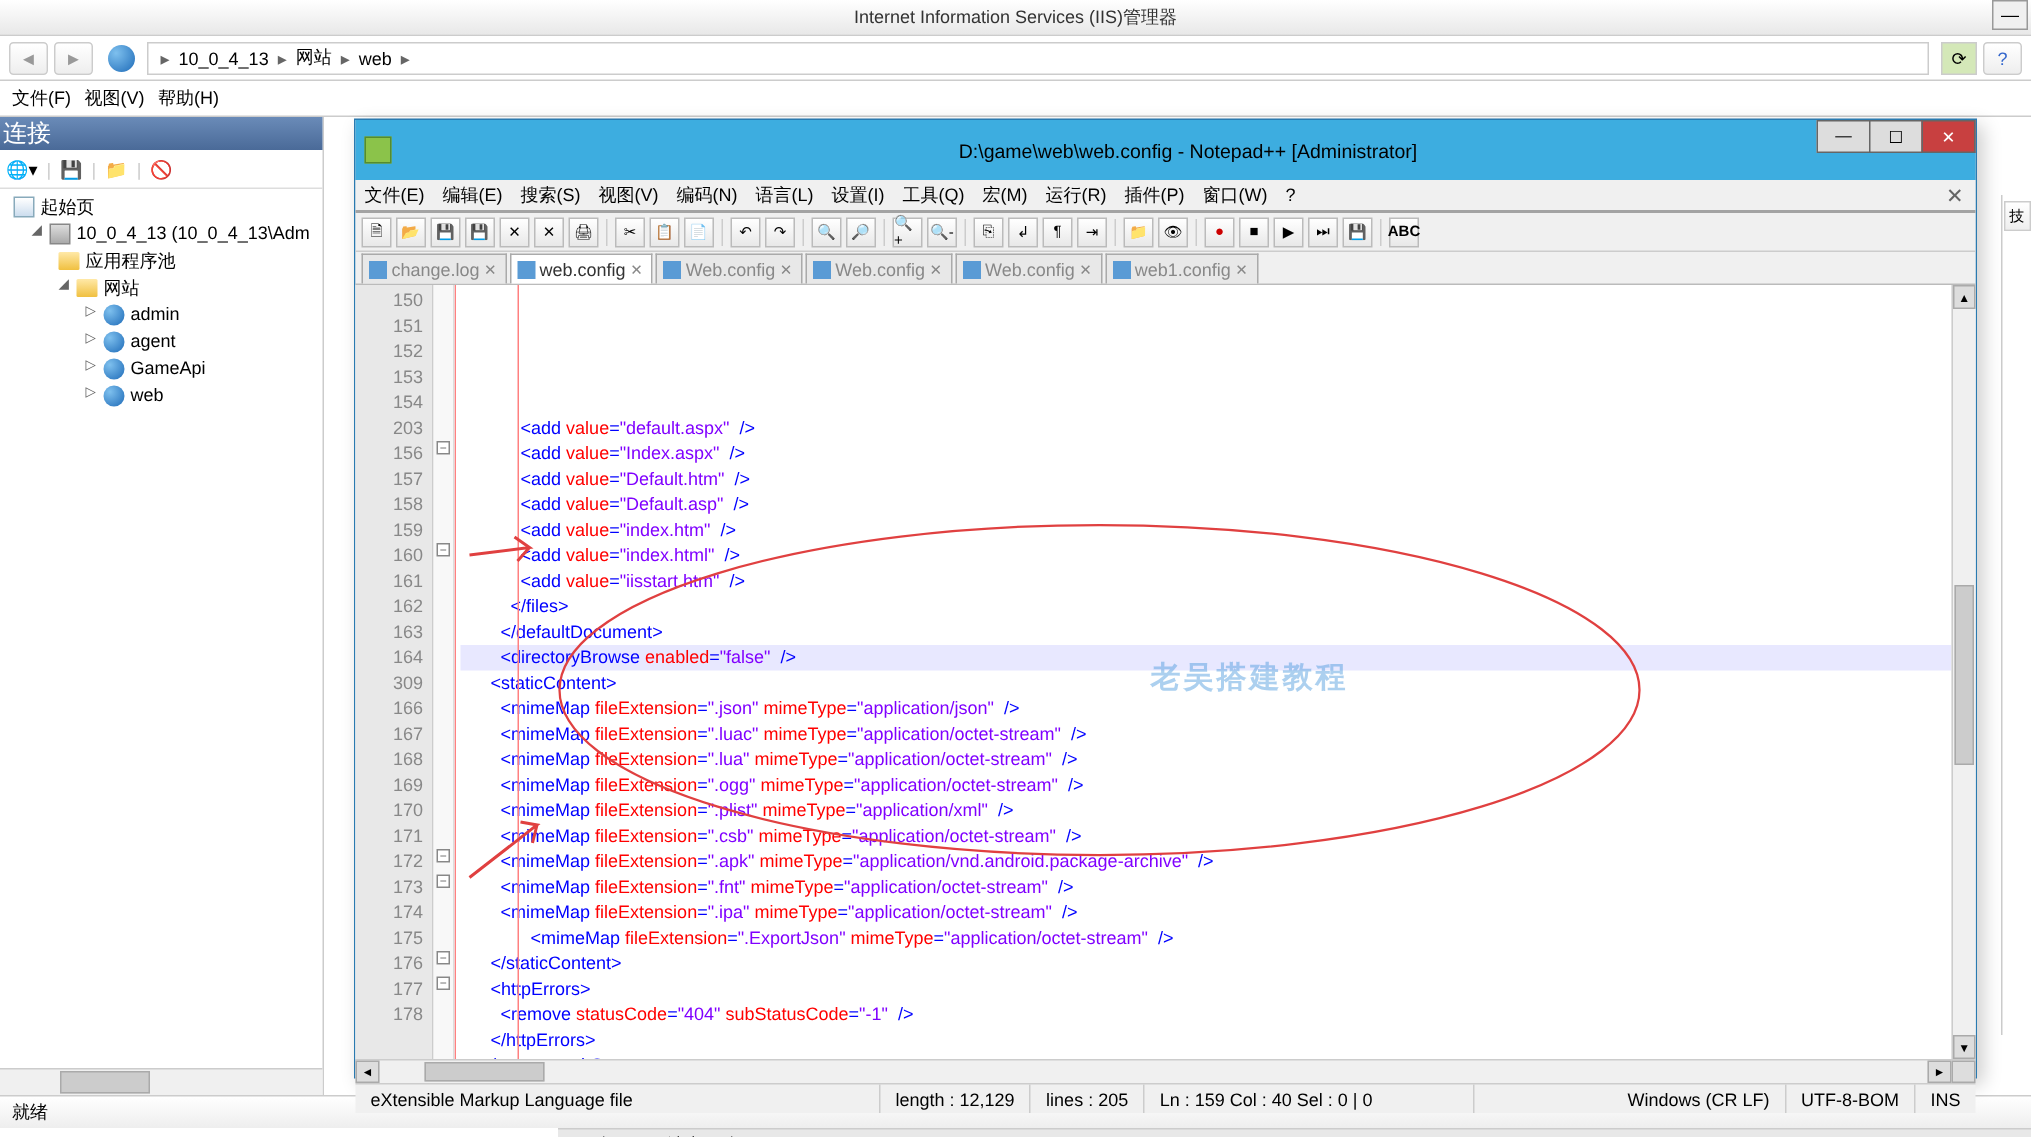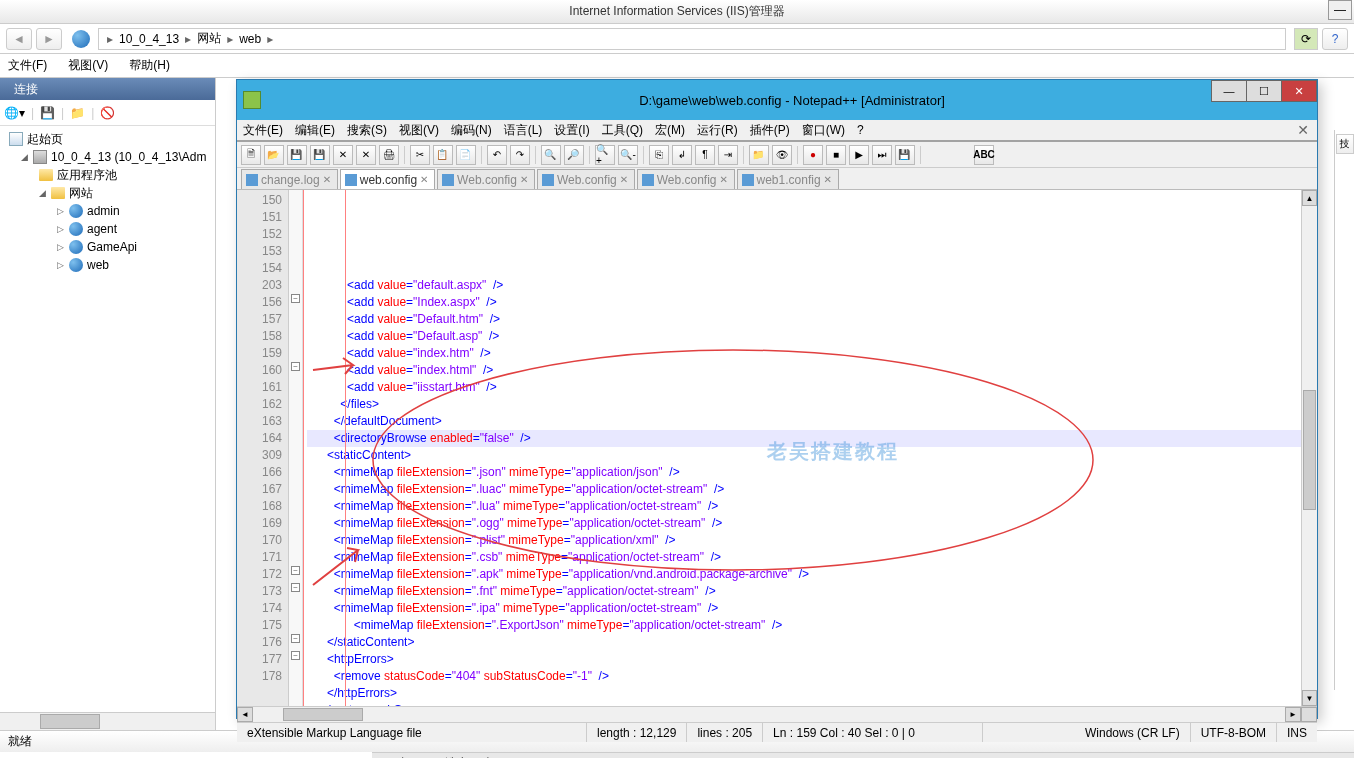--- a/index.html
+++ b/index.html
@@ -11,29 +11,29 @@
 .iis-min { position: absolute; right: 2px; top: 0; width: 24px; height: 20px; border: 1px solid #999; background: #f0f0f0; display: flex; align-items: center; justify-content: center; }
 
 .iis-navbar { height: 30px; background: #fff; border-bottom: 1px solid #ccc; display: flex; align-items: center; padding: 0 6px; gap: 4px; }
 .nav-btn { width: 26px; height: 22px; border: 1px solid #ccc; border-radius: 3px; background: linear-gradient(#fff,#eee); display: flex; align-items: center; justify-content: center; color: #999; }
 .nav-globe { width: 18px; height: 18px; background: radial-gradient(circle at 30% 30%, #7ec0ee, #1e6bb8); border-radius: 50%; margin-left: 6px; }
 .breadcrumb { flex: 1; height: 22px; border: 1px solid #ccc; background: #fff; display: flex; align-items: center; padding: 0 6px; margin-left: 4px; }
 .bc-item { padding: 0 4px; }
 .bc-sep { color: #666; padding: 0 2px; }
 .nav-refresh { width: 24px; height: 22px; border: 1px solid #ccc; background: #d4e8b8; margin-left: 4px; display:flex;align-items:center;justify-content:center;}
 
-.iis-menubar { height: 24px; background: #fff; border-bottom: 1px solid #ccc; display: flex; align-items: center; padding: 0 8px; gap: 21px; }
+.iis-menubar { height: 24px; background: #fff; border-bottom: 1px solid #ccc; display: flex; align-items: center; padding: 0 8px; gap: 9px; }
 .iis-menu { color: #000; }
 
 .iis-body { display: flex; height: 652px; }
 .iis-side { width: 216px; border-right: 1px solid #ccc; background: #fff; display: flex; flex-direction: column; }
-.side-header { height: 22px; background: linear-gradient(#6a8bb8, #4a6a98); color: #fff; padding: 0 14px; display: flex; align-items: center; font-size: 12px; }
+.side-header { height: 22px; background: linear-gradient(#6a8bb8, #4a6a98); color: #fff; padding: 0 2px; display: flex; align-items: center; font-size: 16px; }
 .side-toolbar { height: 26px; border-bottom: 1px solid #ddd; display: flex; align-items: center; padding: 0 4px; gap: 6px; }
 .side-tree { flex: 1; padding: 4px; overflow: auto; }
-.tree-row { display: flex; align-items: center; height: 18px; padding-left: 4px; gap: 3px; white-space: nowrap; }
+.tree-row { display: flex; height: 18px; padding-left: 4px; gap: 3px; white-space: nowrap; }
 .tree-indent1 { padding-left: 16px; }
 .tree-indent2 { padding-left: 34px; }
 .tree-indent3 { padding-left: 52px; }
 .expander { width: 9px; height: 9px; display: inline-flex; align-items: center; justify-content: center; font-size: 9px; color: #666; }
 .tree-icon { width: 16px; height: 16px; display: inline-flex; align-items: center; justify-content: center; }
 .globe-icon { width: 14px; height: 14px; background: radial-gradient(circle at 30% 30%, #7ec0ee, #1e6bb8); border-radius: 50%; }
 .folder-icon { width: 14px; height: 12px; background: linear-gradient(#ffe9a8, #f0c040); border-radius: 1px; }
 .server-icon { width: 14px; height: 14px; background: linear-gradient(#ddd,#aaa); border: 1px solid #888; }
 .home-icon { width: 14px; height: 14px; background: linear-gradient(#fff,#cde); border: 1px solid #8ab; }
 .side-scroll { height: 18px; border-top: 1px solid #ccc; background: #f0f0f0; position: relative; }
@@ -273,21 +273,21 @@
     <div class="tsep"></div>
     <div class="tbtn">📁</div>
     <div class="tbtn">👁</div>
     <div class="tsep"></div>
     <div class="tbtn" style="color:#c00;">●</div>
     <div class="tbtn">■</div>
     <div class="tbtn">▶</div>
     <div class="tbtn">⏭</div>
     <div class="tbtn">💾</div>
     <div class="tsep"></div>
-    <div class="tbtn" style="font-weight:bold;margin-left:48px;">ABC</div>
+    <div class="tbtn" style="font-weight:bold;">ABC</div>
   </div>
 
   <div class="npp-tabs" id="npp-tabs">
       <div class="ftab">
         <span class="ftab-icon"></span>
         <span>change.log</span>
         <span class="ftab-x">✕</span>
       </div>
       <div class="ftab active">
         <span class="ftab-icon"></span>

